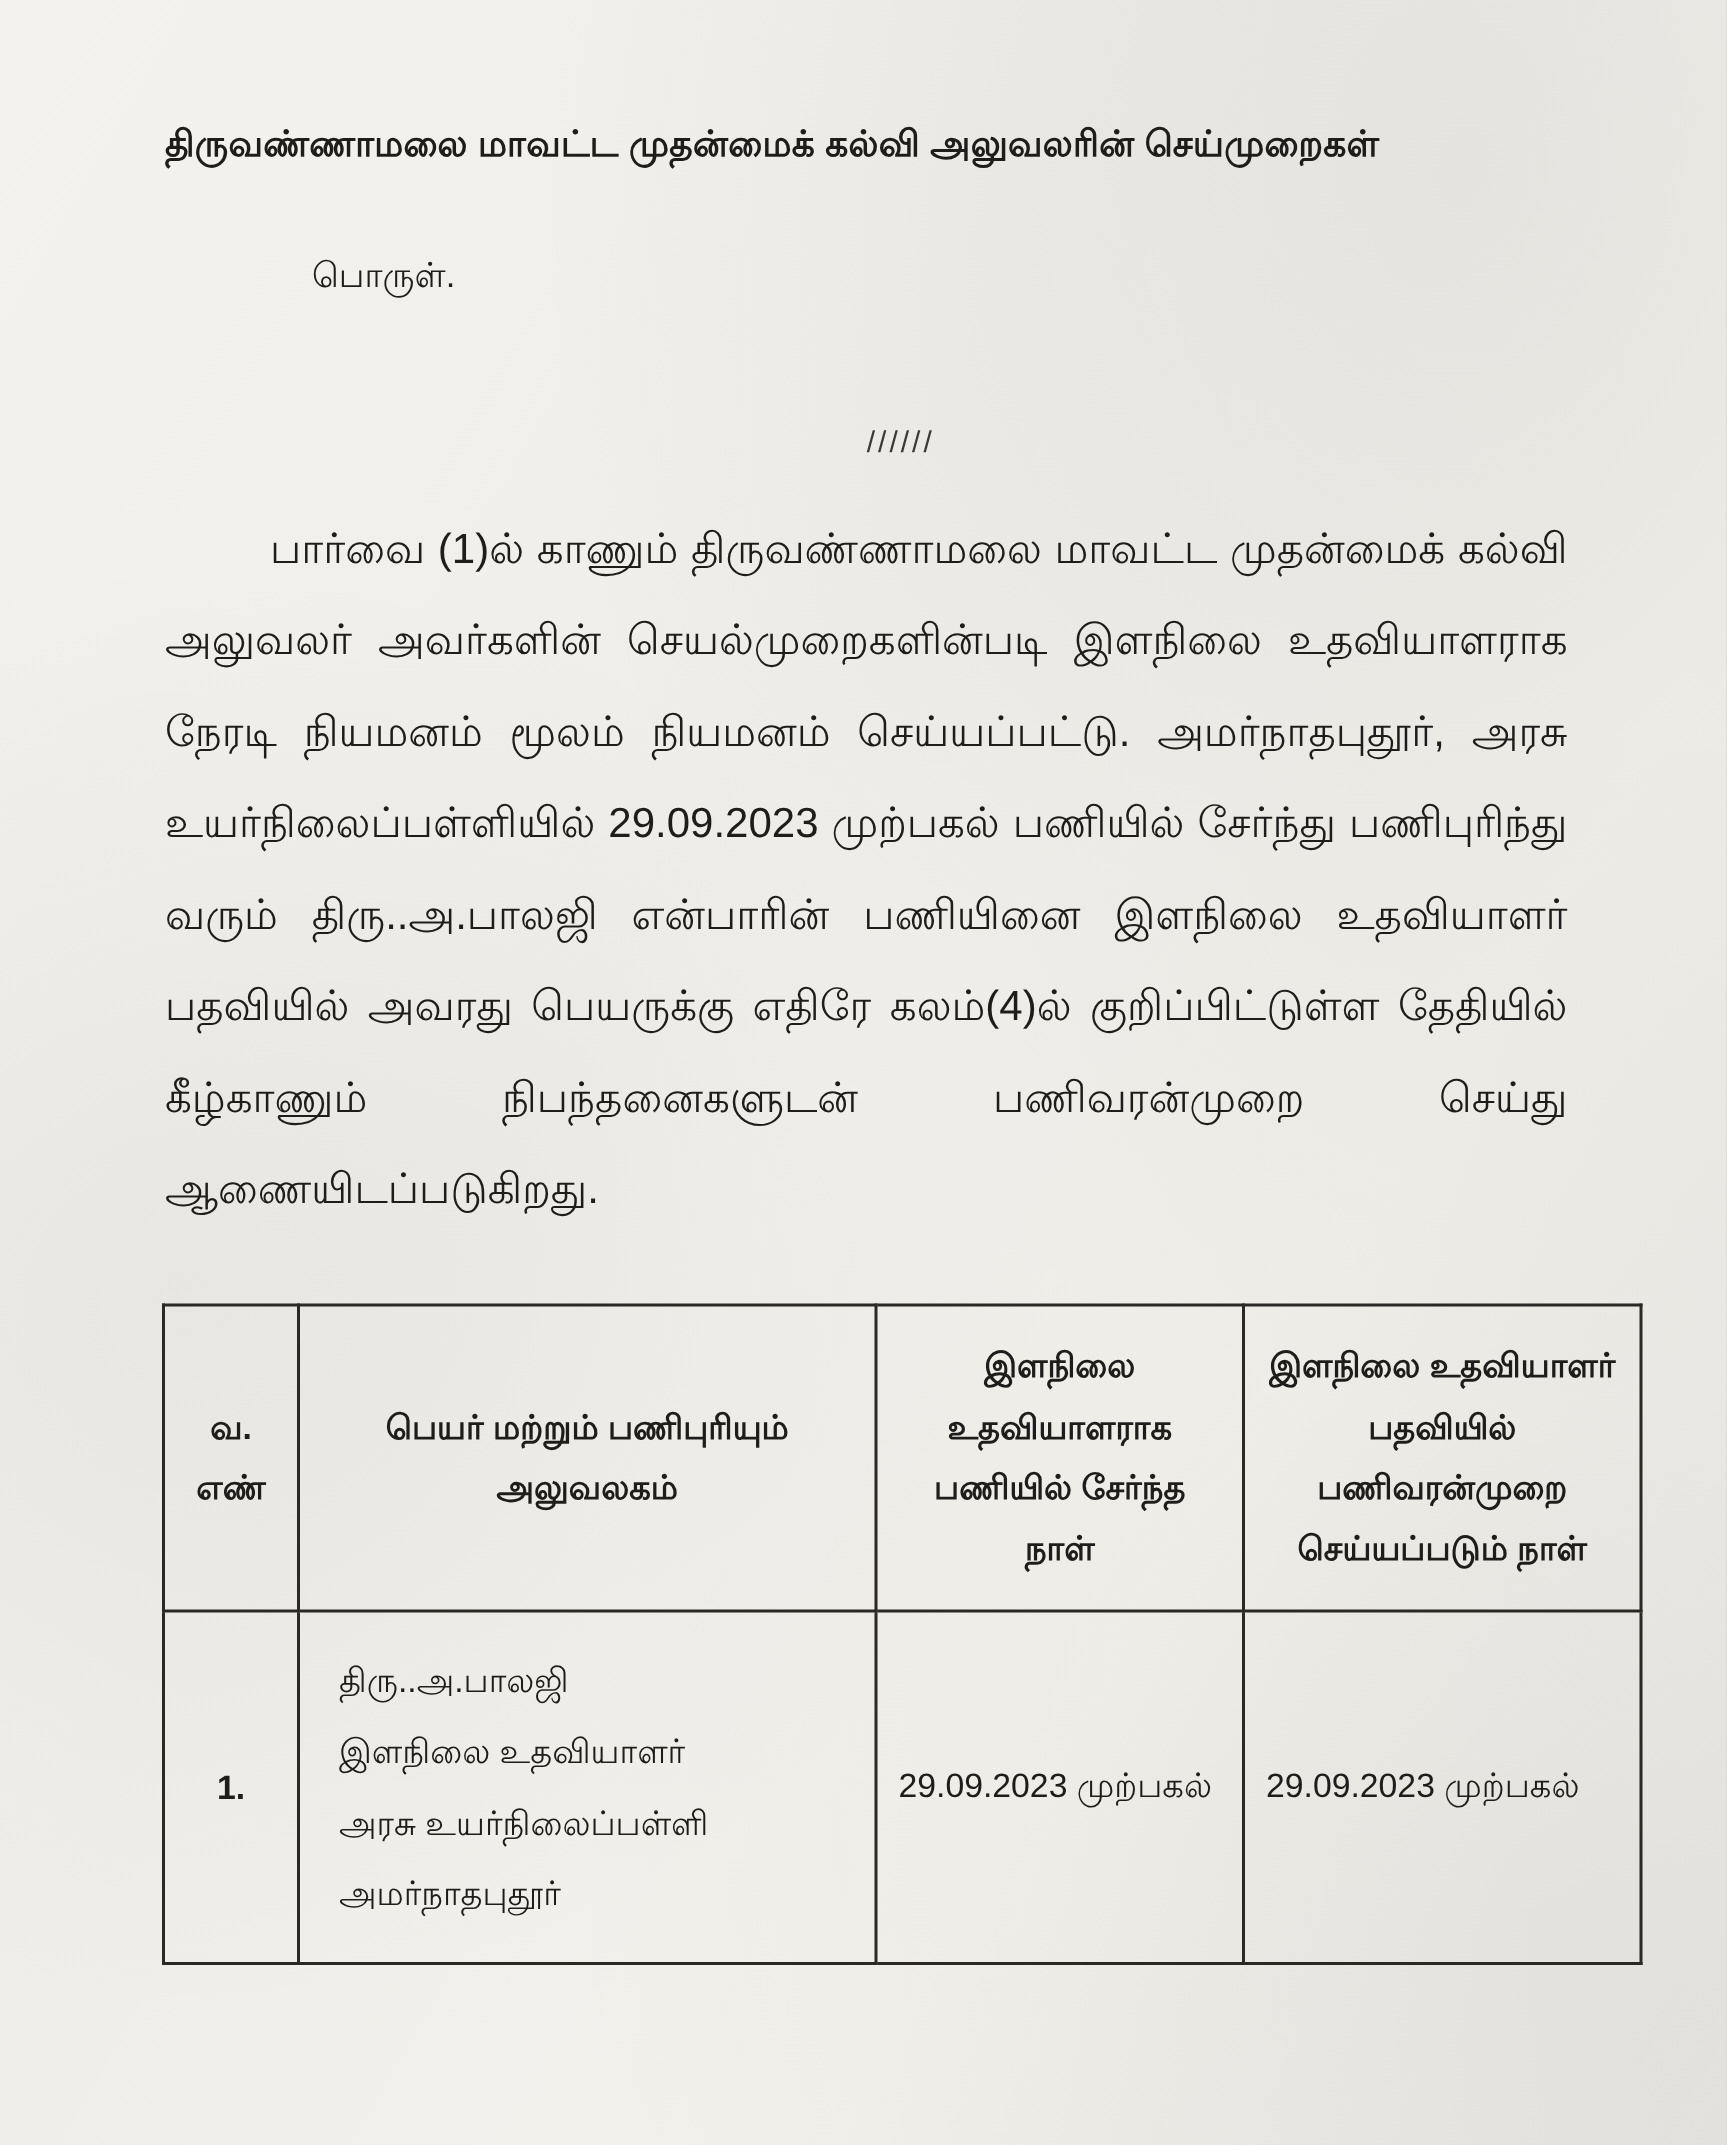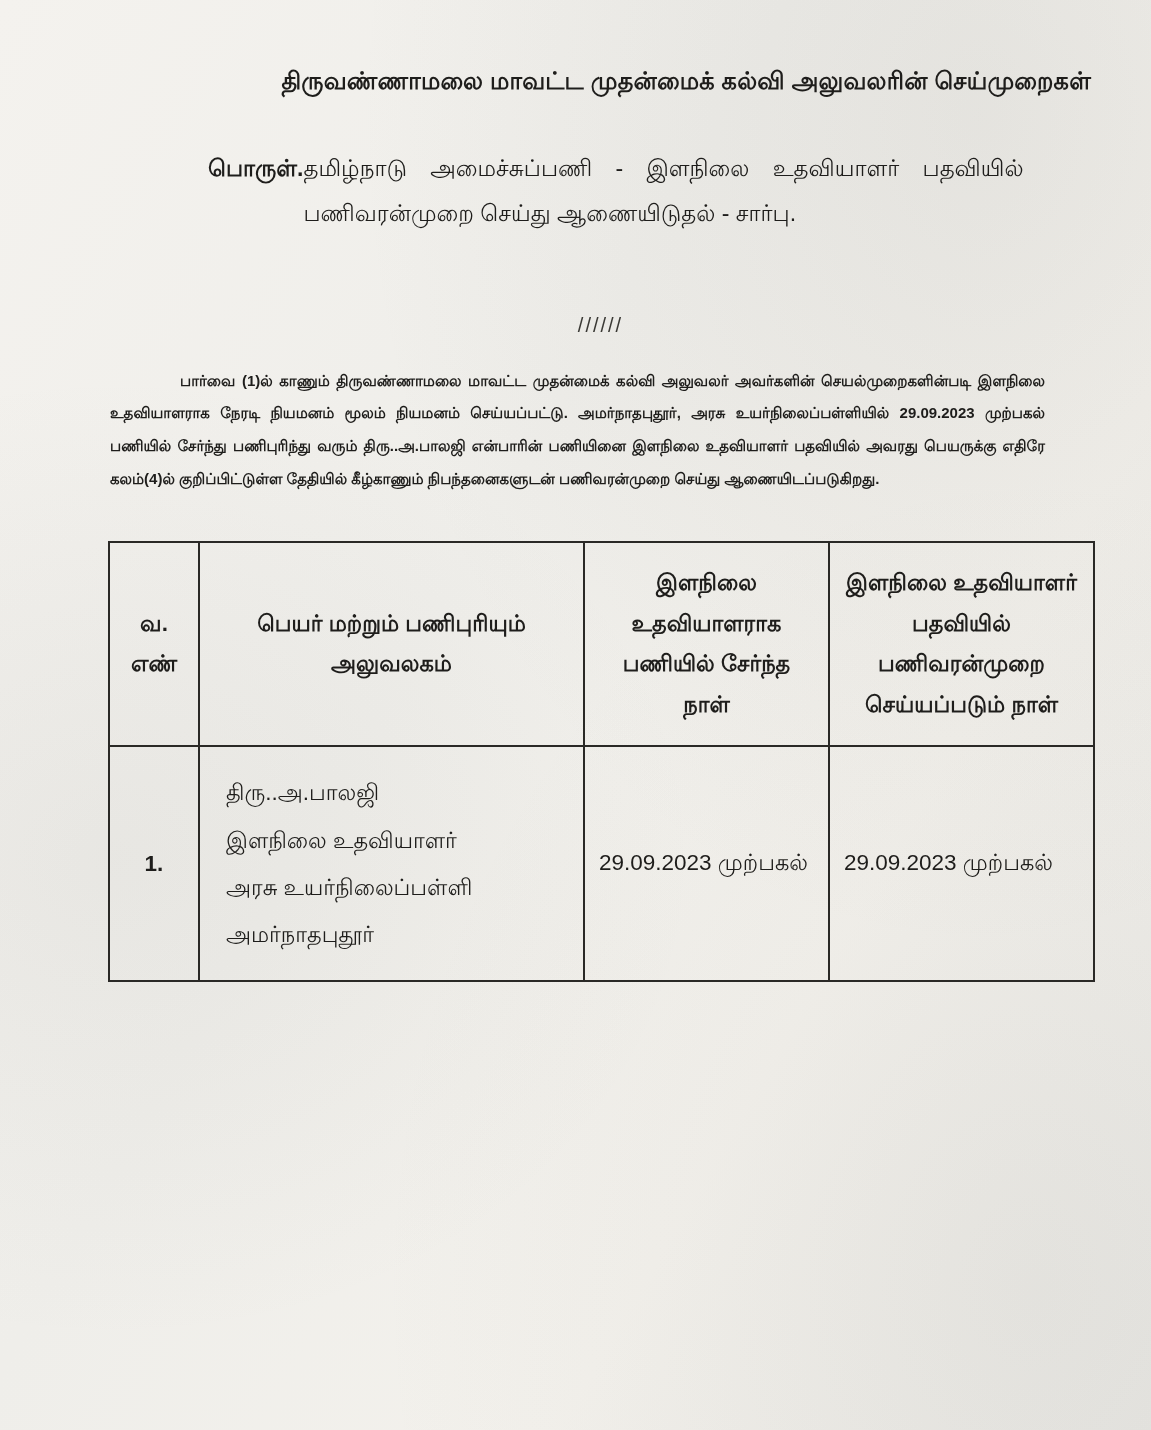--- a/index.html
+++ b/index.html
@@ -33,45 +33,45 @@
     background:
       radial-gradient(ellipse at 85% 8%, rgba(120,120,115,0.10), transparent 45%),
       radial-gradient(ellipse at 10% 60%, rgba(120,120,115,0.07), transparent 40%),
       radial-gradient(ellipse at 90% 90%, rgba(120,120,115,0.08), transparent 45%);
     pointer-events: none;
   }
 
   .content { position: relative; }
 
   .title {
-    text-align: right;
+    text-align: left;
     font-size: 24px;
     font-weight: bold;
     letter-spacing: 0.2px;
-    margin-top: 12px;
+    margin-top: 28px;
   }
 
   .subtitle {
     text-align: center;
     font-size: 23px;
     font-weight: bold;
     margin-top: 16px;
     white-space: pre-wrap;
   }
 
   .subject-row {
     display: flex;
     margin-top: 48px;
     padding-left: 98px;
     font-size: 23px;
     line-height: 1.95;
   }
   .subject-row .label {
     flex: 0 0 88px;
-    font-weight: 700;
+    font-weight: 400;
   }
   .subject-row .text {
     flex: 1;
     text-align: justify;
     max-width: 720px;
   }
 
   .ref-row {
     display: flex;
     margin-top: 44px;
@@ -89,26 +89,25 @@
   .separator {
     text-align: center;
     font-size: 20px;
     letter-spacing: 2px;
     margin-top: 34px;
     color: #3a3935;
   }
 
   .body-para {
     margin-top: 28px;
-    font-size: 15px;
+    font-size: 28px;
     line-height: 2.18;
     text-align: justify;
     text-indent: 70px;
     max-width: 935px;
-    font-weight: bold;
   }
 
   table.doc-table {
     border-collapse: collapse;
     margin-top: 46px;
     width: 985px;
     table-layout: fixed;
     font-size: 22.5px;
     margin-left: -2px;
   }
@@ -136,21 +135,20 @@
 <body>
 
 <div class="page">
   <div class="content">
 
     <div class="title">திருவண்ணாமலை மாவட்ட முதன்மைக் கல்வி அலுவலரின் செய்முறைகள்</div>
 
 
     <div class="subject-row">
       <span class="label">பொருள்.</span>
-      <span class="text">தமிழ்நாடு அமைச்சுப்பணி - இளநிலை உதவியாளர் பதவியில் பணிவரன்முறை செய்து ஆணையிடுதல் - சார்பு.</span>
     </div>
 
     <div class="ref-row">
       <div class="ref-items">
       </div>
     </div>
 
     <div class="separator">//////</div>
 
     <p class="body-para">பார்வை (1)ல் காணும் திருவண்ணாமலை மாவட்ட முதன்மைக் கல்வி அலுவலர் அவர்களின் செயல்முறைகளின்படி இளநிலை உதவியாளராக நேரடி நியமனம் மூலம் நியமனம் செய்யப்பட்டு. அமர்நாதபுதூர், அரசு உயர்நிலைப்பள்ளியில் 29.09.2023 முற்பகல் பணியில் சேர்ந்து பணிபுரிந்து வரும் திரு..அ.பாலஜி என்பாரின் பணியினை இளநிலை உதவியாளர் பதவியில் அவரது பெயருக்கு எதிரே கலம்(4)ல் குறிப்பிட்டுள்ள தேதியில் கீழ்காணும் நிபந்தனைகளுடன் பணிவரன்முறை செய்து ஆணையிடப்படுகிறது.</p>

